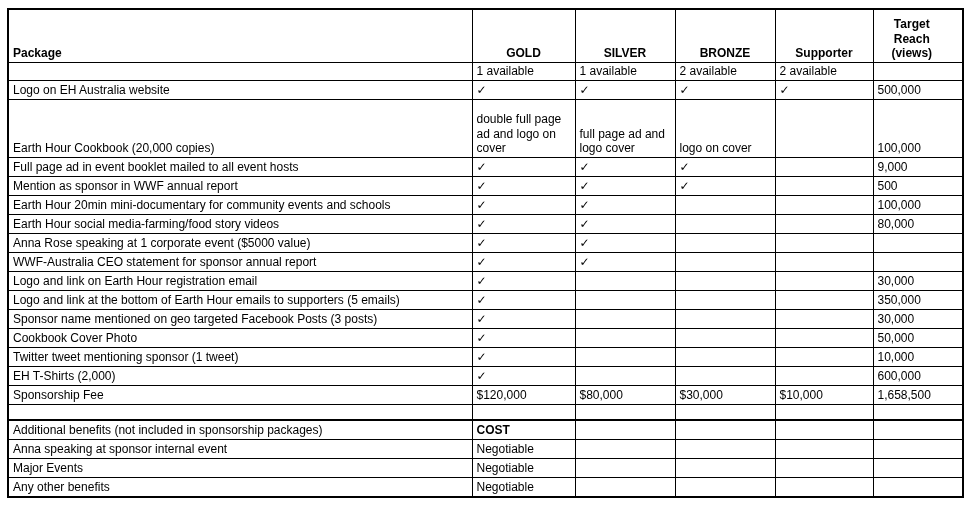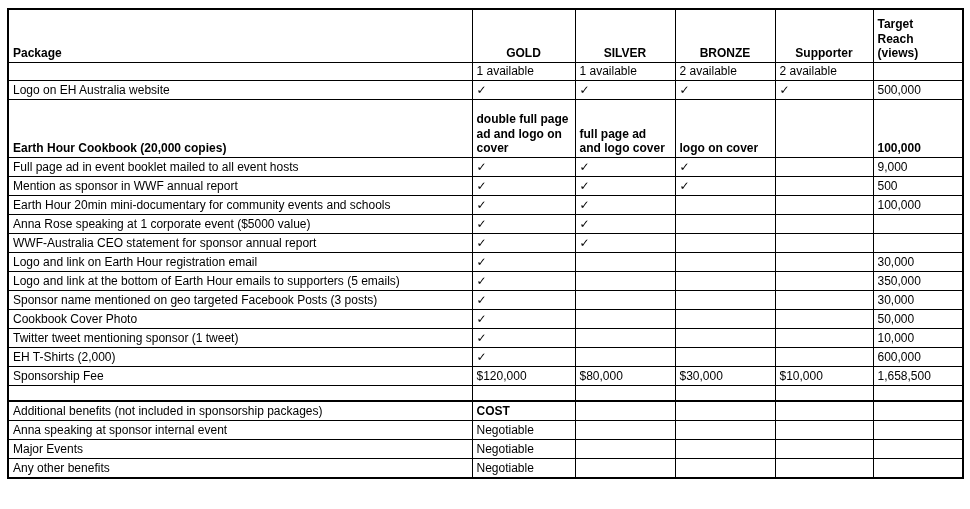--- a/index.html
+++ b/index.html
@@ -12,25 +12,25 @@
     line-height:1.22;
     padding:1px 4px;
     vertical-align:bottom;
     overflow:hidden;
     font-weight:normal;
     text-align:left;
     color:#000;
   }
   tr.hdr th{font-weight:bold;height:50px;}
   tr.hdr th.c-tier{text-align:center;}
-  tr.hdr th.c-target{padding-right:16px;}
+  tr.hdr th.c-target{text-align:center;padding-right:16px;}
   tr.avail td{height:15px;text-align:left;}
   tr.avail td.c-label, tr.avail td.c-target{text-align:left;}
   tbody td{height:16px;}
-  tbody tr.tall td{height:55px;font-weight:bold;}
+  tbody tr.tall td{height:55px;}
   tbody tr.blank td{height:12px;}
   td.c-tier{text-align:center;}
   td.c-target{text-align:right;padding-right:6px;}
   td.bold, th.bold{font-weight:bold;margin-left:23px;}
   tr.cells-bold td.c-tier{font-weight:bold;}
   tr.section-start td{border-top:2px solid #000;}
   td.check{font-weight:bold;font-size:13px;}
 </style>
 </head>
 <body>
@@ -98,20 +98,28 @@
         </tr>
         <tr>
           <td class="c-label">Earth Hour 20min mini-documentary for community events and schools</td>
           <td class="c-tier check">✓</td>
           <td class="c-tier check">✓</td>
           <td class="c-tier"></td>
           <td class="c-tier"></td>
           <td class="c-target">100,000</td>
         </tr>
         <tr>
+          <td class="c-label">Earth Hour social media-farming/food story videos</td>
+          <td class="c-tier check">✓</td>
+          <td class="c-tier check">✓</td>
+          <td class="c-tier"></td>
+          <td class="c-tier"></td>
+          <td class="c-target">80,000</td>
+        </tr>
+        <tr>
           <td class="c-label">Anna Rose speaking at 1 corporate event ($5000 value)</td>
           <td class="c-tier check">✓</td>
           <td class="c-tier check">✓</td>
           <td class="c-tier"></td>
           <td class="c-tier"></td>
           <td class="c-target"></td>
         </tr>
         <tr>
           <td class="c-label">WWF-Australia CEO statement for sponsor annual report</td>
           <td class="c-tier check">✓</td>

